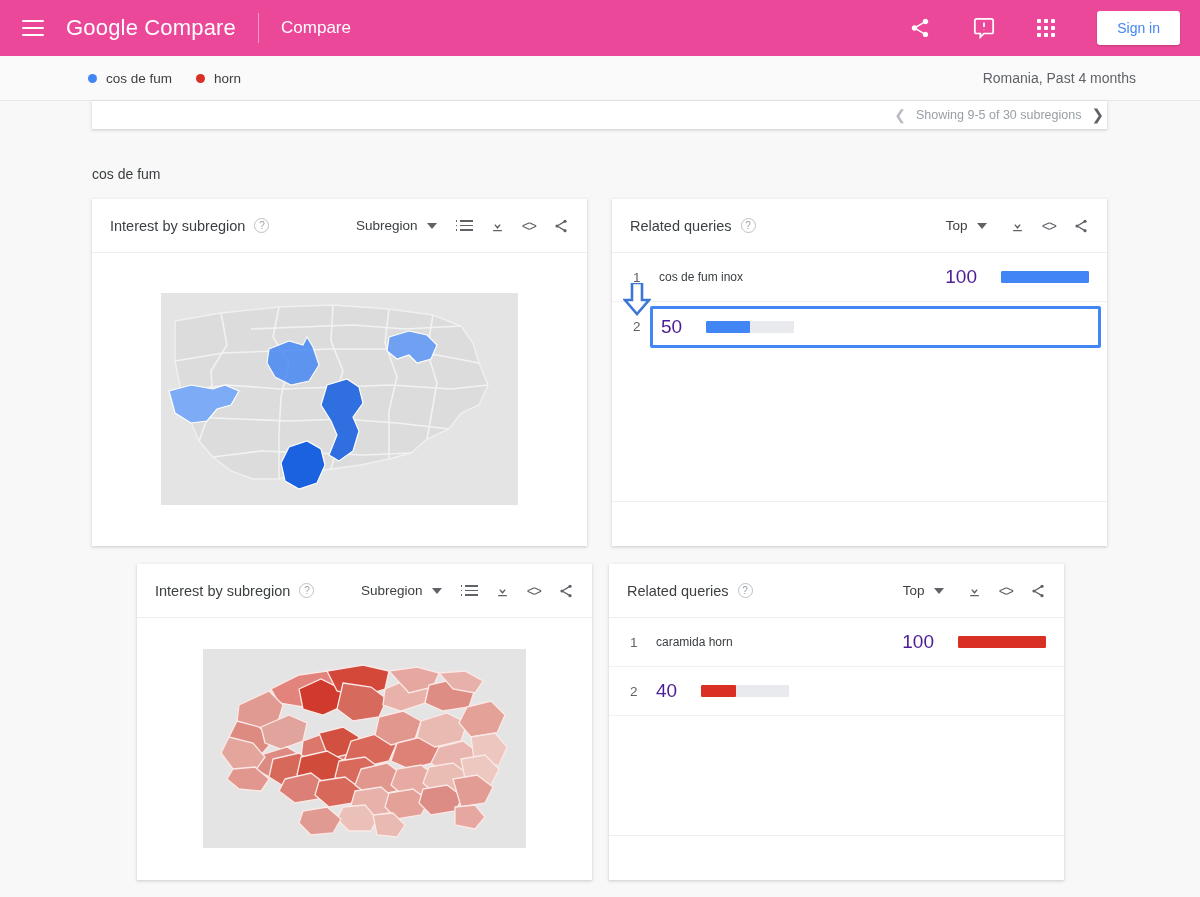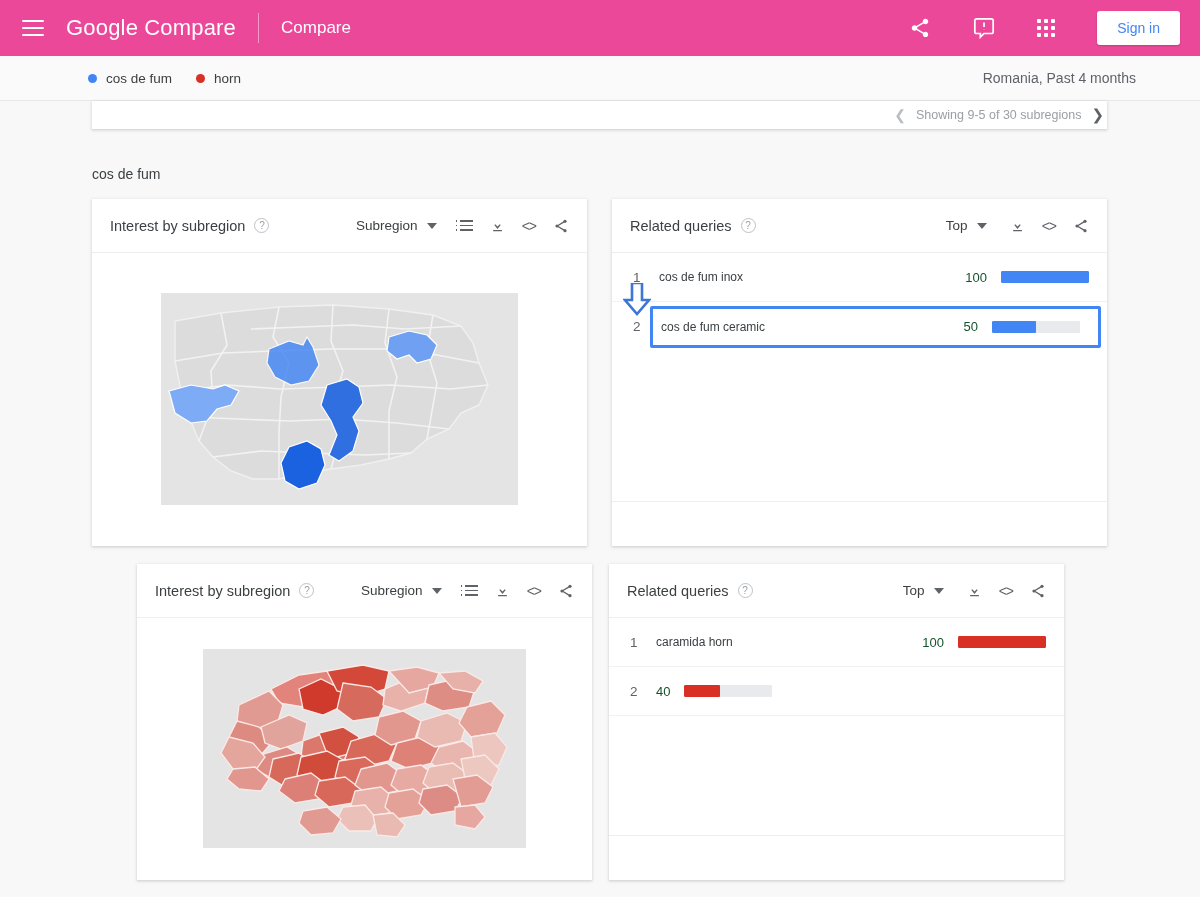--- a/index.html
+++ b/index.html
@@ -123,21 +123,21 @@
     display: flex; align-items: center; justify-content: center;
   }
 
   
   .qrow {
     display: flex; align-items: center; height: 49px; padding: 0 18px 0 21px;
     border-bottom: 1px solid #f1f1f1; position: relative;
   }
   .qrank { width: 26px; font-size: 13.5px; color: #5f6368; }
   .qname { font-size: 12px; color: #3c4043; flex: 1; }
-  .qval { font-size: 13px; color: #14532d; margin-right: 14px; }
+  .qval { font-size: 19px; color: #4c1d95; margin-right: 24px; }
   .qbar-track {
     width: 88px; height: 12px; background: #e8eaed; border-radius: 1px; overflow: hidden;
   }
   .qbar-fill { height: 100%; border-radius: 1px; }
   .qrow.highlighted {
     border: 3px solid #4285f4; border-radius: 2px;
     margin: 0 6px 0 38px; padding-left: 8px; height: 42px;
     background: #fff;
   }
   .qrow-wrap { position: relative; display: flex; align-items: center; }
@@ -316,21 +316,20 @@
     <div class="qname">cos de fum inox</div>
     <div class="qval">100</div>
     <div class="qbar-track">
       <div class="qbar-fill" style="width:100%;background:#4285f4"></div>
     </div>
   </div>
 
   <div class="qrow-wrap" style="height:49px;">
     <div class="outer-rank">2</div>
     <div class="qrow highlighted" style="flex:1;border-bottom:3px solid #4285f4;">
-      <div class="qname">cos de fum ceramic</div>
       <div class="qval">50</div>
       <div class="qbar-track">
         <div class="qbar-fill" style="width:50%;background:#4285f4"></div>
       </div>
     </div>
   </div>
 
   <div class="panel-footer" style="position:absolute;left:0;bottom:0;width:100%;height:45px;"></div>
 </div>
 

